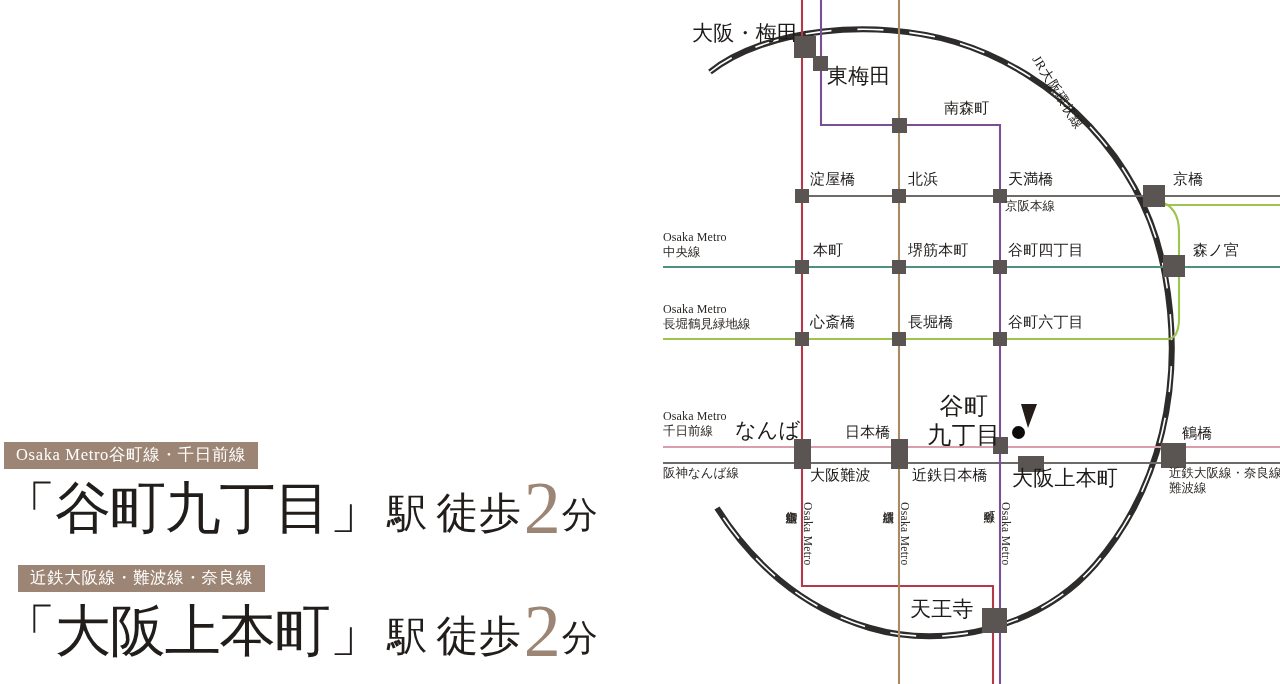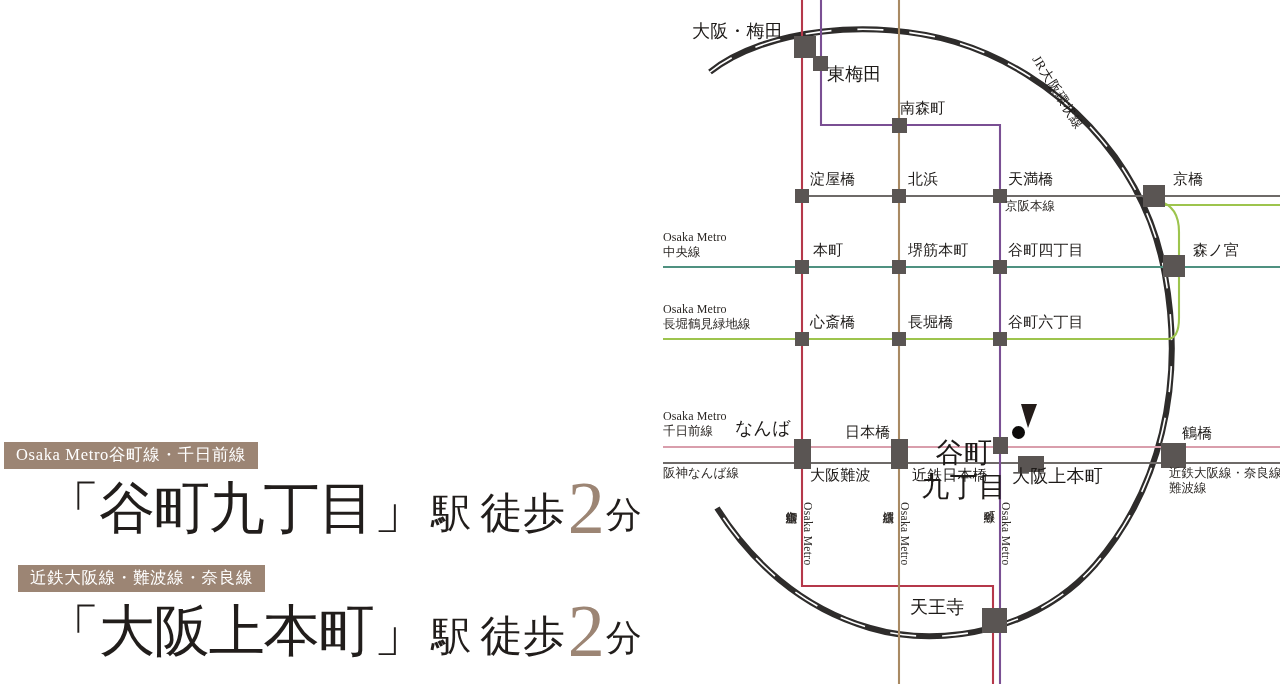--- a/index.html
+++ b/index.html
@@ -36,21 +36,20 @@
   }
   #access-block-1 .line-tag { margin-left: 4px; }
   #access-block-2 .line-tag { margin-left: 18px; }
 
   .station-headline {
     margin-top: 4px;
     white-space: nowrap;
     line-height: 1;
     display: flex;
     align-items: baseline;
-    padding-left: 44px;
   }
   .st-name {
     font-size: 56px;
     letter-spacing: -0.02em;
     color: #211d1b;
     font-weight: 400;
   }
   .st-suffix {
     font-size: 40px;
     color: #211d1b;
@@ -86,22 +85,22 @@
   #map-svg { position: absolute; left: 0; top: 0; }
 
   .map-label {
     position: absolute;
     white-space: nowrap;
     line-height: 1.22;
     color: #1d1a18;
     font-family: "Liberation Serif", "DejaVu Serif", serif;
   }
   .station-name  { font-size: 15px; letter-spacing: 0.01em; }
-  .station-name-lg { font-size: 18px; letter-spacing: 0.01em; }
-  .station-name-xl { font-size: 28px; letter-spacing: 0.02em; text-align: center; margin-top: 44px; }
+  .station-name-lg { font-size: 21px; letter-spacing: 0.01em; }
+  .station-name-xl { font-size: 24px; letter-spacing: 0.02em; text-align: center; }
   .route-label   { font-size: 12.5px; color: #2b2724; }
   .route-label .en { font-size: 12px; letter-spacing: 0.01em; }
   .small-note    { font-size: 12.5px; color: #2b2724; }
 
   .vert-label {
     position: absolute;
     writing-mode: vertical-rl;
     text-orientation: upright;
     font-size: 11.5px;
     line-height: 1.35;
@@ -283,21 +282,21 @@
   <div class="vert-label" style="left:225px; top:502px;">堺筋線</div>
   <div class="vert-label latin" style="left:241px; top:502px;">Osaka Metro</div>
 
   <div class="vert-label" style="left:326px; top:502px;">谷町線</div>
   <div class="vert-label latin" style="left:342px; top:502px;">Osaka Metro</div>
 
   <div class="map-label station-name-lg" style="left:37px; top:21px;">大阪・梅田</div>
 
   <div class="map-label station-name-lg" style="left:172px; top:64px;text-align:center;">東梅田</div>
 
-  <div class="map-label station-name" style="left:245px; top:99px;">南森町</div>
+  <div class="map-label station-name" style="left:245px; top:99px;padding-left:44px;">南森町</div>
 
   <div class="map-label station-name" style="left:155px; top:170px;">淀屋橋</div>
 
   <div class="map-label station-name" style="left:253px; top:170px;">北浜</div>
 
   <div class="map-label station-name" style="left:353px; top:170px;">天満橋</div>
 
   <div class="map-label station-name" style="left:518px; top:170px;">京橋</div>
 
   <div class="map-label station-name" style="left:158px; top:241px;text-align:center;">本町</div>

